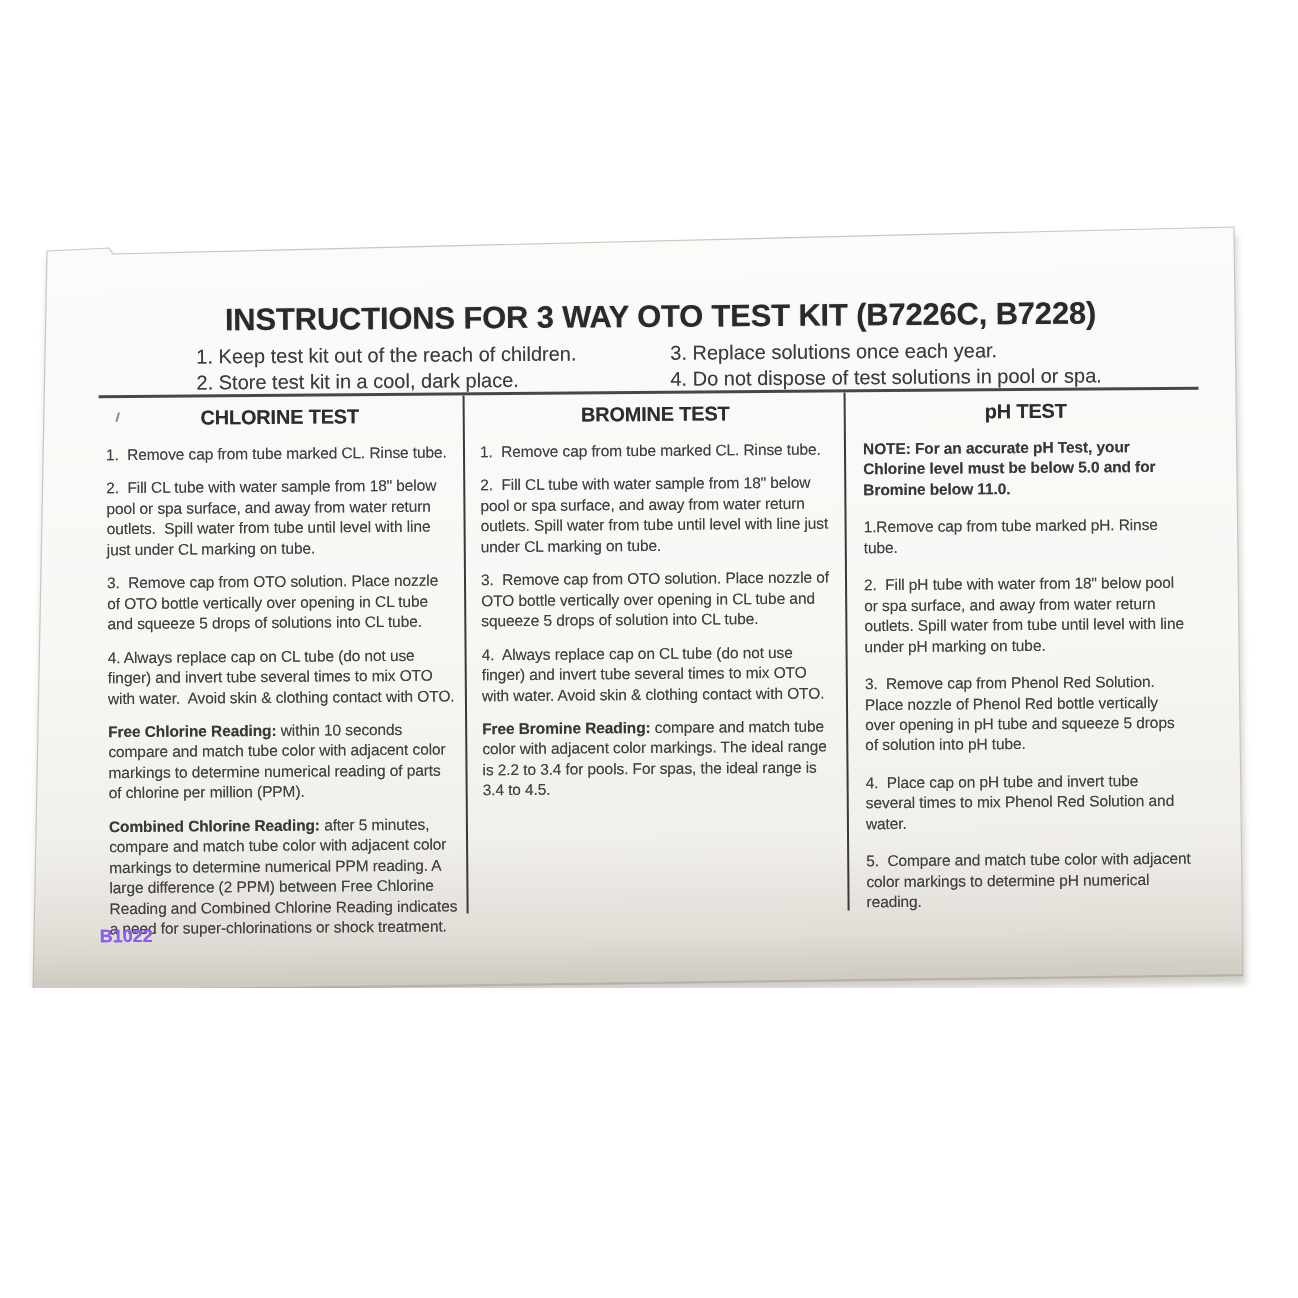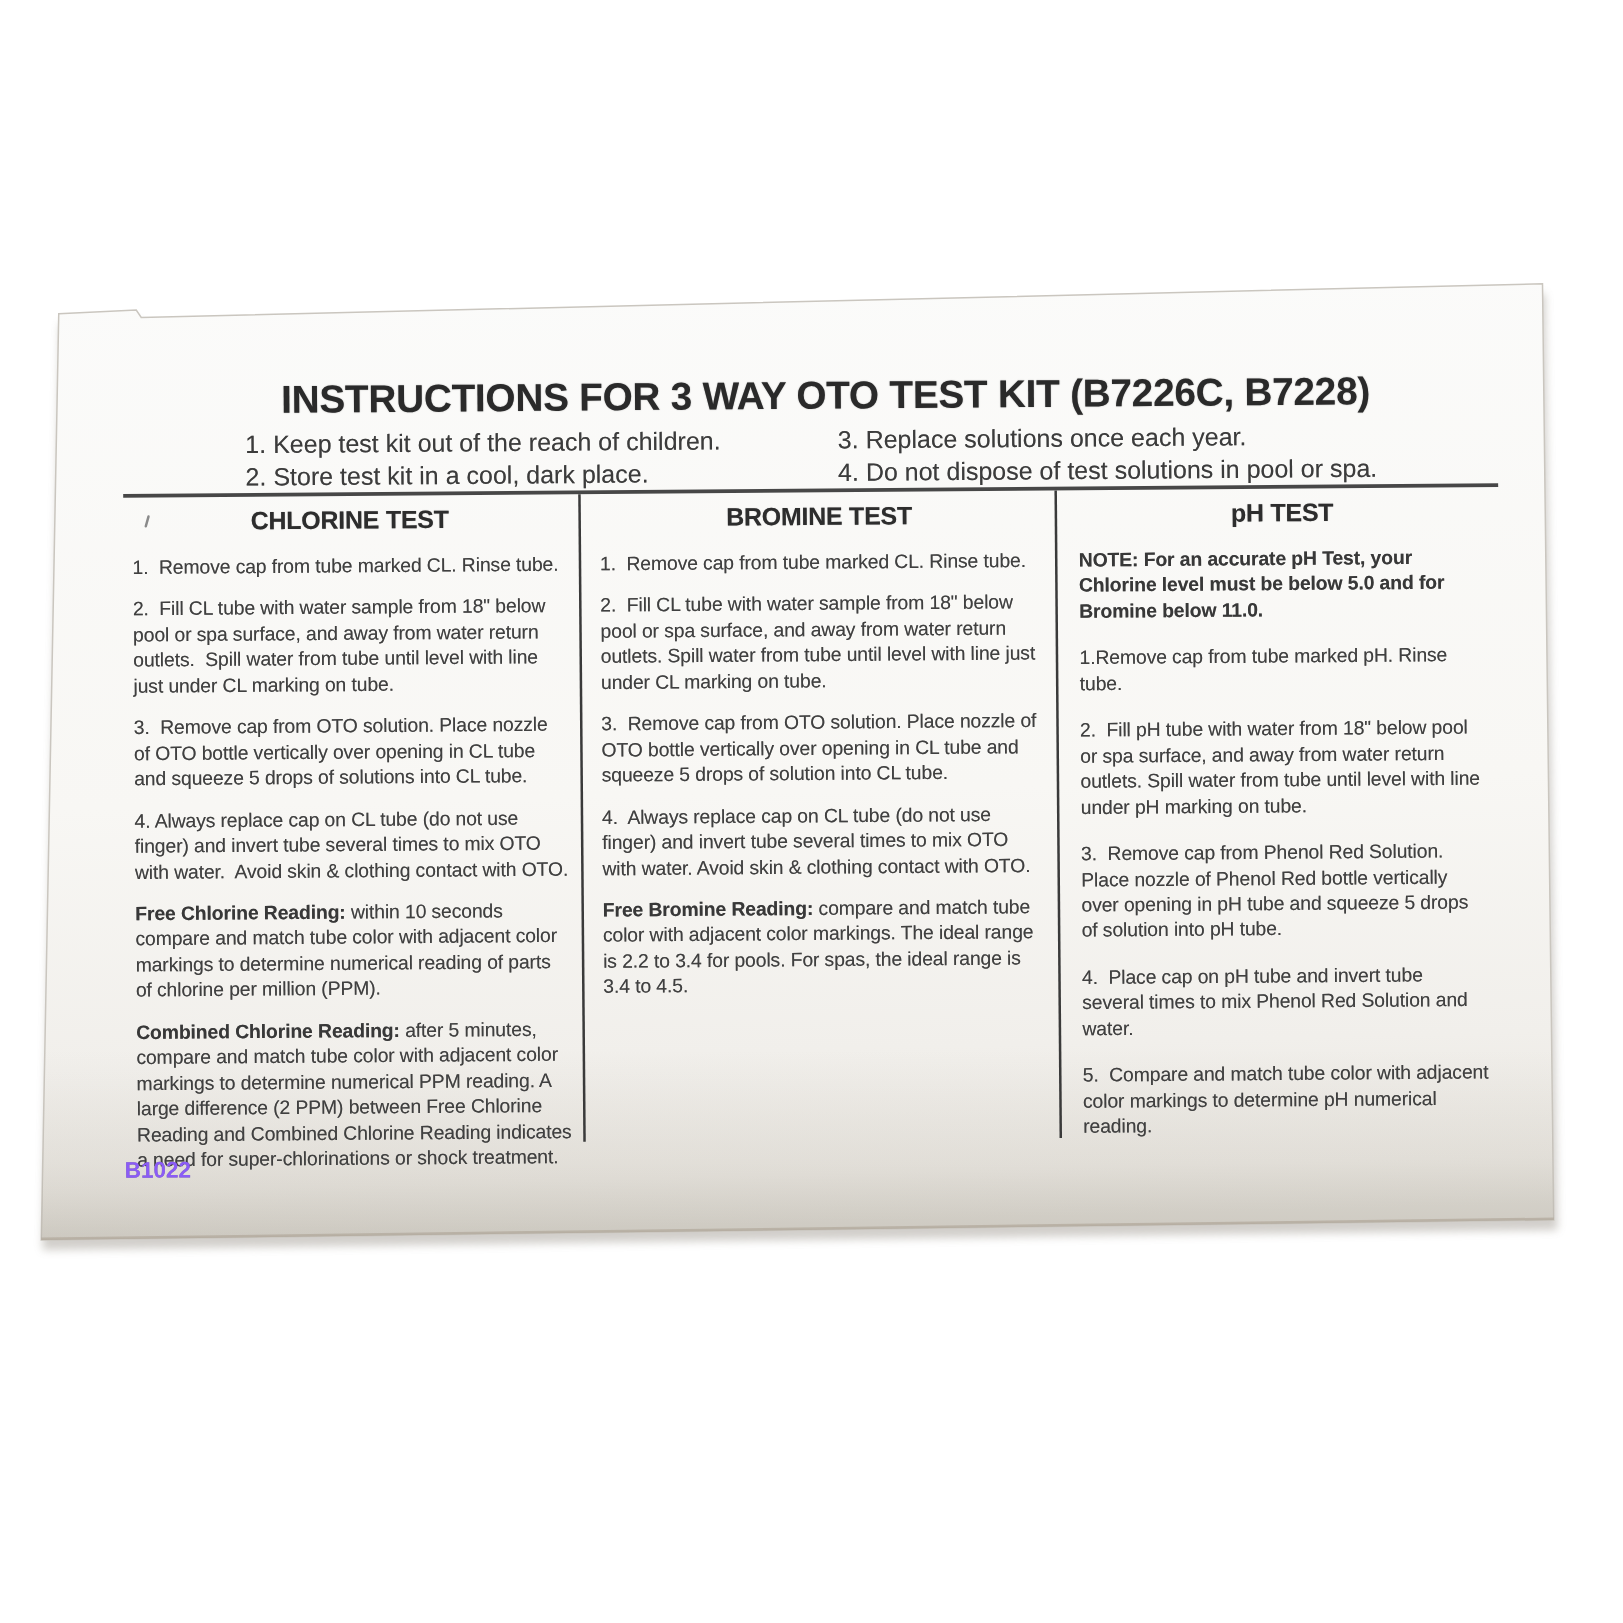--- a/index.html
+++ b/index.html
@@ -1,18 +1,18 @@
 <!DOCTYPE html>
 <html><head>
 <meta charset="utf-8">
 <style>
   html,body{margin:0;padding:0;background:#ffffff;}
   .scene{
     position:relative;
-    width:1298px;height:1298px;
+    width:1298px;height:988px;
     background:#ffffff;
     overflow:hidden;
     font-family:"Liberation Sans", sans-serif;
   }
   .card-svg{position:absolute;left:0;top:0;width:1298px;height:1298px;}
   .content{
     position:absolute;left:40px;top:227px;width:1205px;height:780px;
     transform:rotate(-0.45deg);
     transform-origin:50% 45%;
     color:#3f3f3f;

